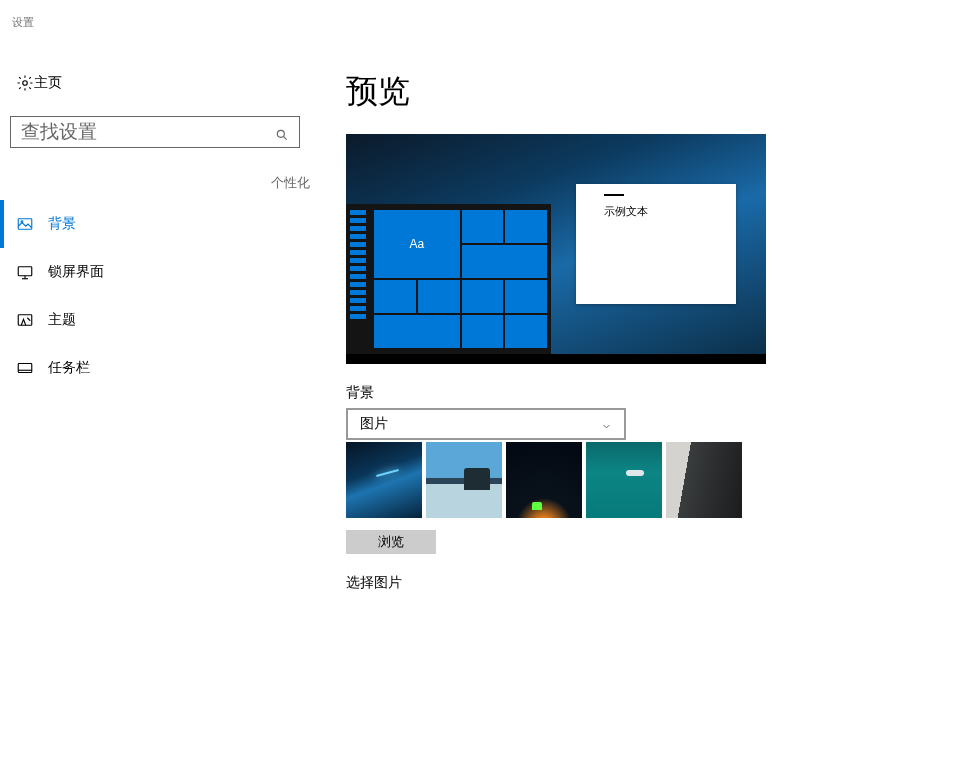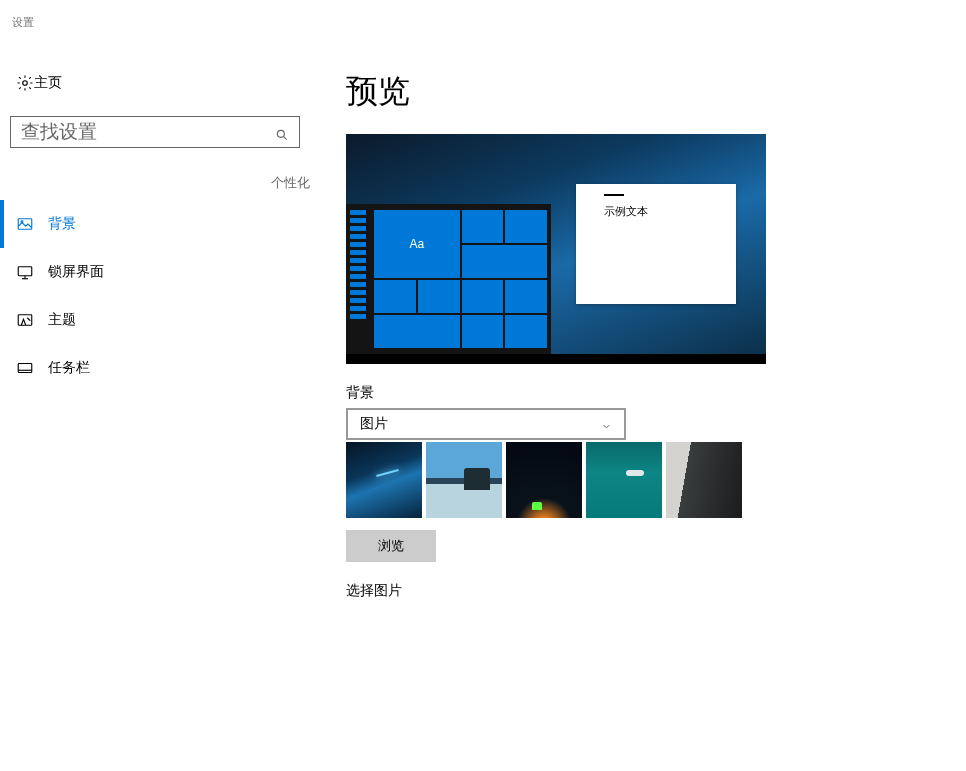--- a/index.html
+++ b/index.html
@@ -174,21 +174,21 @@
   .thumb.beach::before { content:""; position:absolute; left:38px; top:26px; width:26px; height:22px; background:#1d2d33; border-radius:3px 3px 0 0; }
   .thumb.night { background: radial-gradient(circle at 50% 110%, #ff8a1f 0%, #ff8a1f 6%, #09121b 30%, #030812 100%); position:relative; }
   .thumb.night::after { content:""; position:absolute; left:26px; bottom:8px; width:10px; height:8px; background:#5fff42; border-radius:2px 2px 0 0; }
   .thumb.ocean { background: linear-gradient(to bottom, #0a6a6a 0%, #0d8585 40%, #077a7a 100%); position:relative; }
   .thumb.ocean::after { content:""; position:absolute; left:40px; top:28px; width:18px; height:6px; background:#dfe8e8; border-radius:3px; }
   .thumb.cliff { background: linear-gradient(100deg, #d5d3cf 0%, #d5d3cf 28%, #3a3d3e 28%, #2b2d2e 60%, #1b1c1d 100%); }
 
   .browse-btn {
     margin-top: 12px;
     width: 90px;
-    height: 32px;
+    height: 24px;
     background: #ccc;
     border: none;
     cursor: pointer;
     font-size: 13px;
     font-family: inherit;
   }
 </style>
 </head>
 <body>
 

